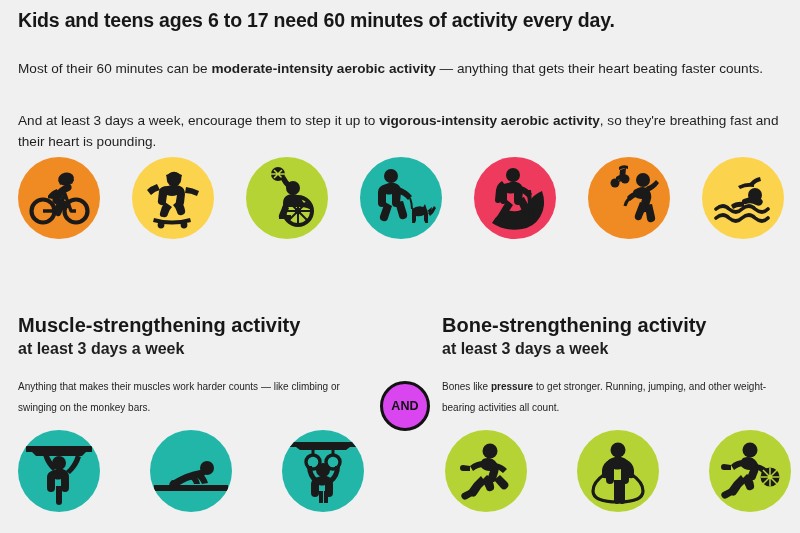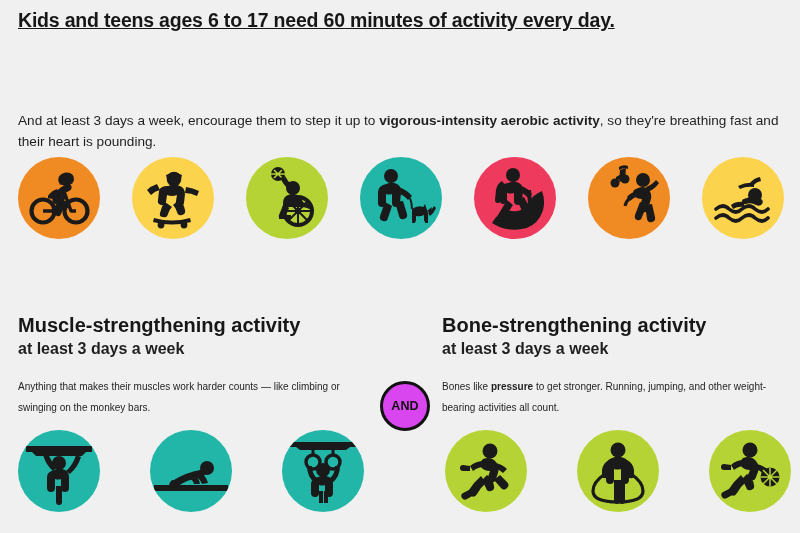--- a/index.html
+++ b/index.html
@@ -24,21 +24,20 @@
   }
 
   
   .headline {
     position: absolute;
     left: 18px;
     font-size: 19.5px;
     font-weight: bold;
     letter-spacing: -0.2px;
     color: #171717;
-    text-decoration: underline;
   }
   #headline-main { top: 9px; }
   #headline-second { top: 253px; }
 
   .para {
     position: absolute;
     left: 18px;
     font-size: 13.6px;
     line-height: 21px;
     color: #1f1f1f;
@@ -122,20 +121,21 @@
   #muscle-row { left: 18px; top: 430px; gap: 50px; }
   #bone-row   { left: 445px; top: 430px; gap: 50px; }
 </style>
 </head>
 <body style="background: rgb(240, 240, 240);">
 
 <div class="page">
 
   <div class="headline" id="headline-main">Kids and teens ages 6 to 17 need 60 minutes of activity every day.</div>
 
+  <p class="para" id="para-moderate"><span>Most of their 60 minutes can be </span><b>moderate-intensity aerobic activity</b><span> — anything that gets their heart beating faster counts.</span></p>
 
   <p class="para" id="para-vigorous"><span>And at least 3 days a week, encourage them to step it up to </span><b>vigorous-intensity aerobic activity</b><span>, so they're breathing fast and their heart is pounding.</span></p>
 
   <div class="icon-row" id="aerobic-row">
 
     <div class="circle" style="background: rgb(240, 138, 34);">
       <svg width="82" height="82" viewBox="0 0 82 82" aria-hidden="true">
         <g fill="#1a1a1a">
           <circle cx="25" cy="54" r="11.5" fill="none" stroke="#1a1a1a" stroke-width="4.2"></circle>
           <circle cx="58" cy="54" r="11.5" fill="none" stroke="#1a1a1a" stroke-width="4.2"></circle>

